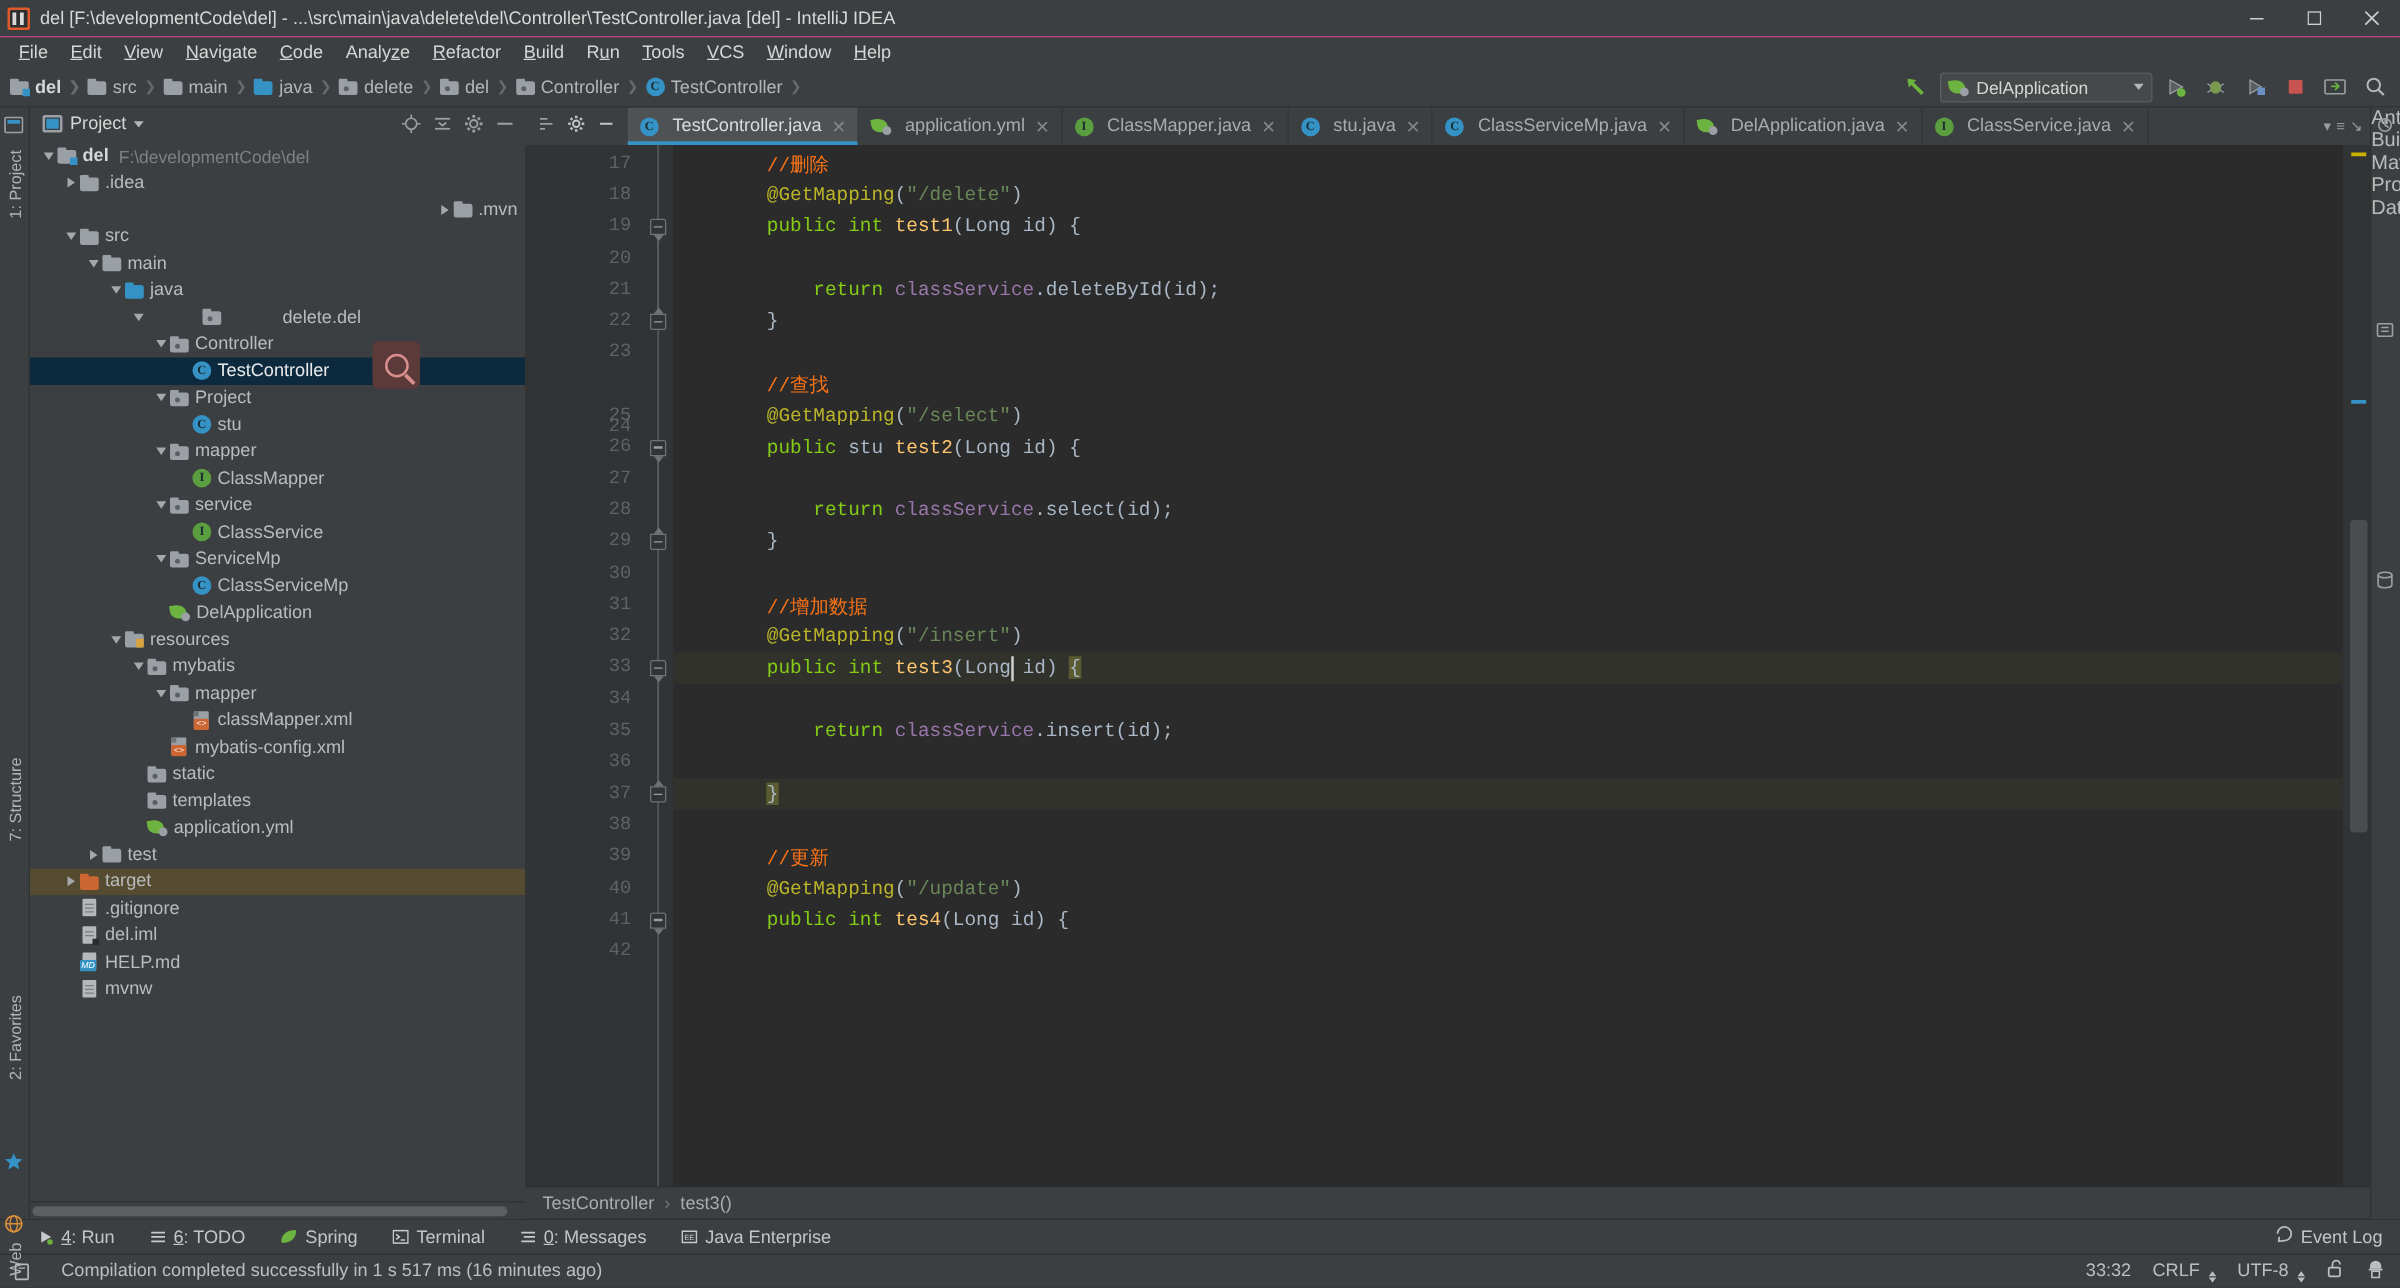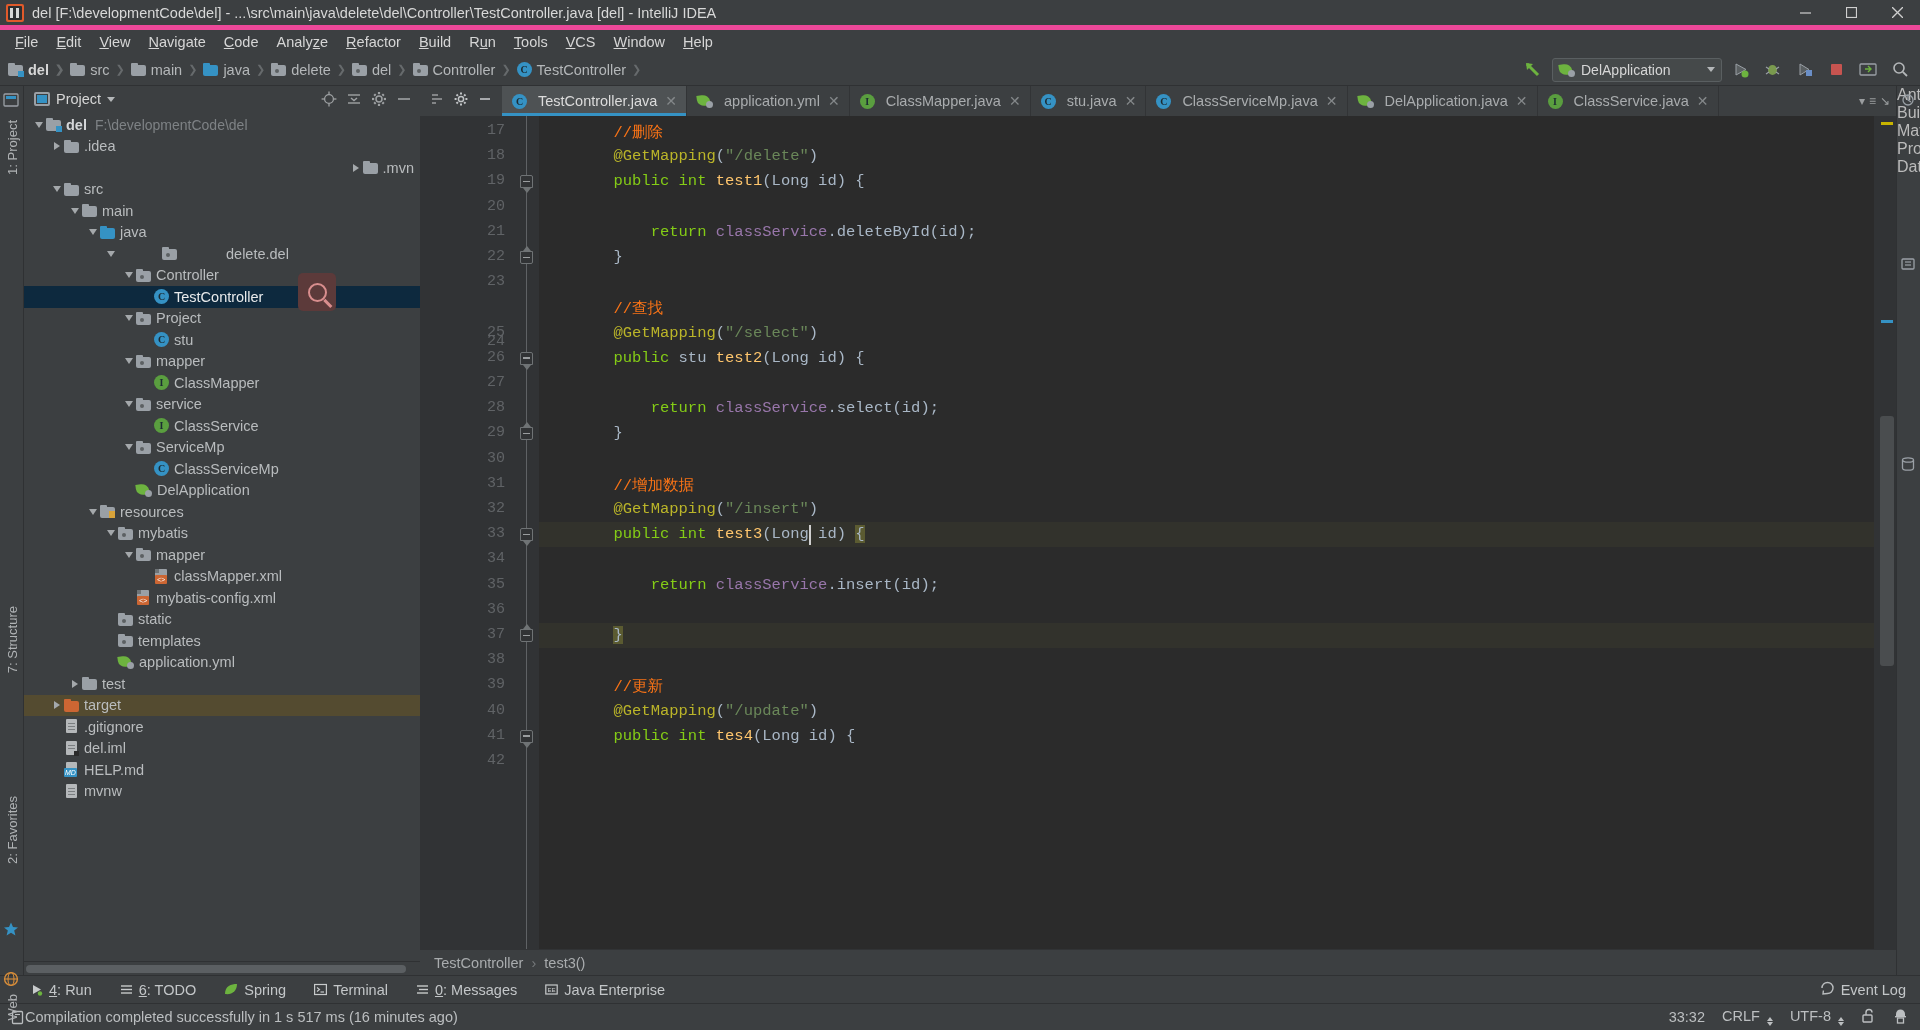--- a/index.html
+++ b/index.html
@@ -8,21 +8,21 @@
     background:#3c3f41;
     font-family:"Liberation Sans", sans-serif;
     font-size:16px; color:#bbbbbb;
     -webkit-font-smoothing:antialiased;
   }
   #app { position:relative; width:1920px; height:1030px; display:flex; flex-direction:column; }
 
   
   .titlebar {
     height:30px; background:#3c3f41; display:flex; align-items:center;
-    border-bottom:5px solid #ec4899; flex:none;
+    border-bottom:1px solid #ec4899; flex:none;
   }
   .tb-ico { width:18px; height:18px; margin:0 8px 0 6px; flex:none; position:relative; }
   .tb-ico .sq { position:absolute; inset:0; background:#e05a2b; border-radius:2px; }
   .tb-ico .sq2{ position:absolute; left:2px; top:2px; right:2px; bottom:2px; background:#2d2f31; border-radius:1px;}
   .tb-ico .t1{position:absolute; left:4px; top:4px; width:3px; height:10px; background:#d8d8d8;}
   .tb-ico .t2{position:absolute; left:10px; top:4px; width:3px; height:10px; background:#d8d8d8;}
   .tb-title { font-size:14.5px; color:#d8d8d8; white-space:nowrap; }
   .tb-spacer { flex:1; }
   .winbtn { width:46px; height:30px; display:flex; align-items:center; justify-content:center;
             color:#cfcfcf; font-size:15px; }
@@ -158,21 +158,21 @@
   .rrail { width:24px; background:#3c3f41; flex:none; position:relative; border-left:1px solid #2f3133; }
 
   
   .toolwin { height:28px; background:#3c3f41; display:flex; align-items:center; padding-left:26px; gap:20px;
              flex:none; font-size:14.5px; color:#c3c6c8; border-top:1px solid #2f3133;}
   .tw-item{ display:flex; align-items:center; gap:6px; padding:2px 4px;}
   .tw-item u{text-decoration:underline;}
   .tw-right{margin-left:auto; display:flex; align-items:center; gap:6px; padding-right:14px;}
 
   .statusbar { height:27px; background:#3c3f41; display:flex; align-items:center; padding-left:10px;
-               gap:0; flex:none; font-size:14.5px; color:#bcbfc1; border-top:1px solid #2f3133;}
+               gap:24px; flex:none; font-size:14.5px; color:#bcbfc1; border-top:1px solid #2f3133;}
   .sb-right { margin-left:auto; display:flex; align-items:center; gap:17px; padding-right:12px; }
   .sb-updown{display:inline-flex;flex-direction:column;gap:1px;margin-left:3px;}
   .sb-updown i{width:0;height:0;border-left:3.5px solid transparent;border-right:3.5px solid transparent;}
   .sb-updown i.u{border-bottom:4px solid #bcbfc1;}
   .sb-updown i.d{border-top:4px solid #bcbfc1;}
 </style>
 </head>
 <body>
 
 <div id="app">

